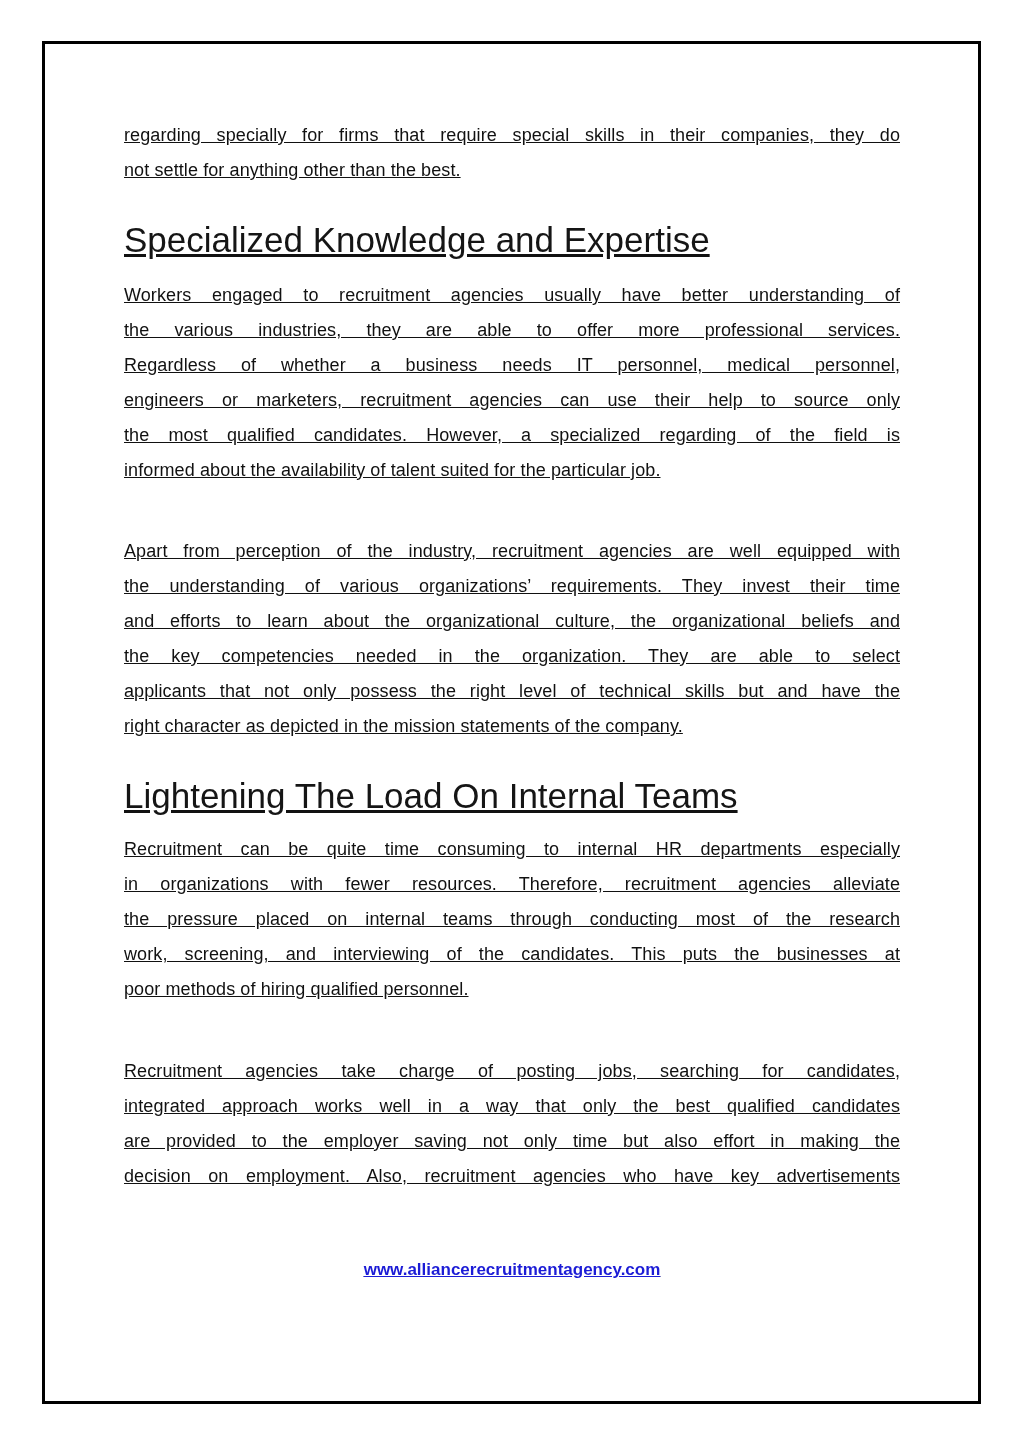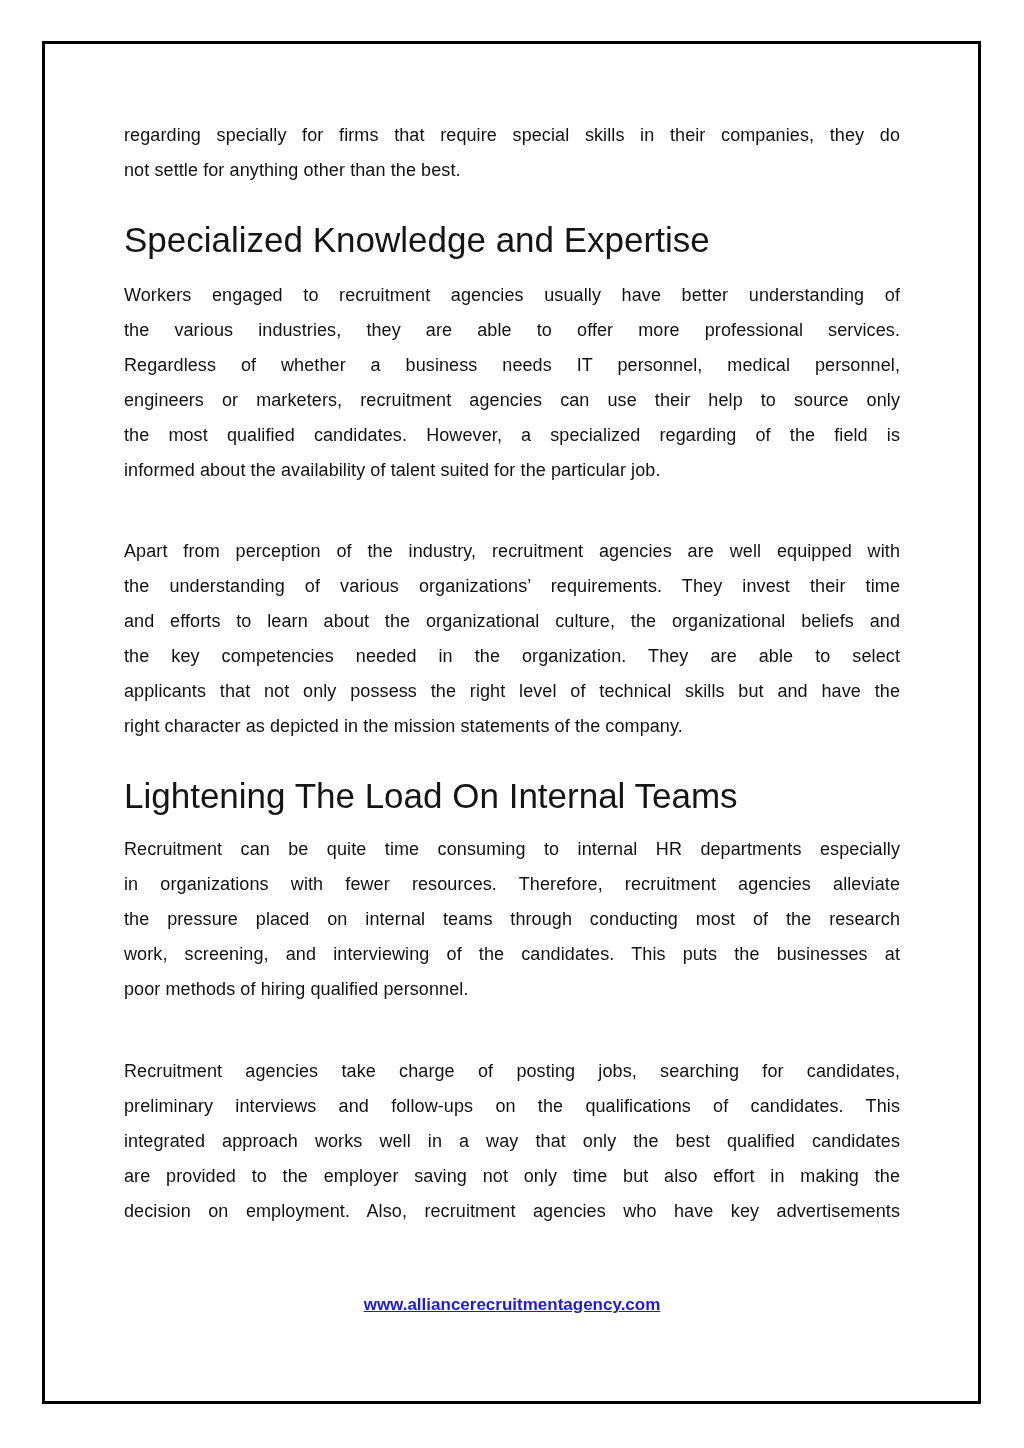--- a/index.html
+++ b/index.html
@@ -19,20 +19,21 @@
     left: 42px;
     top: 41px;
     width: 939px;
     height: 1363px;
     border: 3px solid #000000;
     box-sizing: border-box;
     background: #ffffff;
   }
   .content {
     padding: 74px 78px 0 79px;
+    text-decoration: underline;
   }
   .para {
     font-size: 18px;
     line-height: 35px;
     letter-spacing: 0.1px;
   }
   .para .ln {
     text-align: justify;
     text-align-last: justify;
     white-space: normal;
@@ -104,21 +105,20 @@
     <div class="para endleft">
       <div class="ln">Recruitment can be quite time consuming to internal HR departments especially</div>
       <div class="ln">in organizations with fewer resources. Therefore, recruitment agencies alleviate</div>
       <div class="ln">the pressure placed on internal teams through conducting most of the research</div>
       <div class="ln">work, screening, and interviewing of the candidates. This puts the businesses at</div>
       <div class="ln">poor methods of hiring qualified personnel.</div>
     </div>
 
     <div class="para gap-para2">
       <div class="ln">Recruitment agencies take charge of posting jobs, searching for candidates,</div>
-      <div class="ln">preliminary interviews and follow-ups on the qualifications of candidates. This</div>
       <div class="ln">integrated approach works well in a way that only the best qualified candidates</div>
       <div class="ln">are provided to the employer saving not only time but also effort in making the</div>
       <div class="ln">decision on employment. Also, recruitment agencies who have key advertisements</div>
     </div>
 
     <div class="footer-row">
       <a class="footer-link" href="#">www.alliancerecruitmentagency.com</a>
     </div>
 
   </div>

